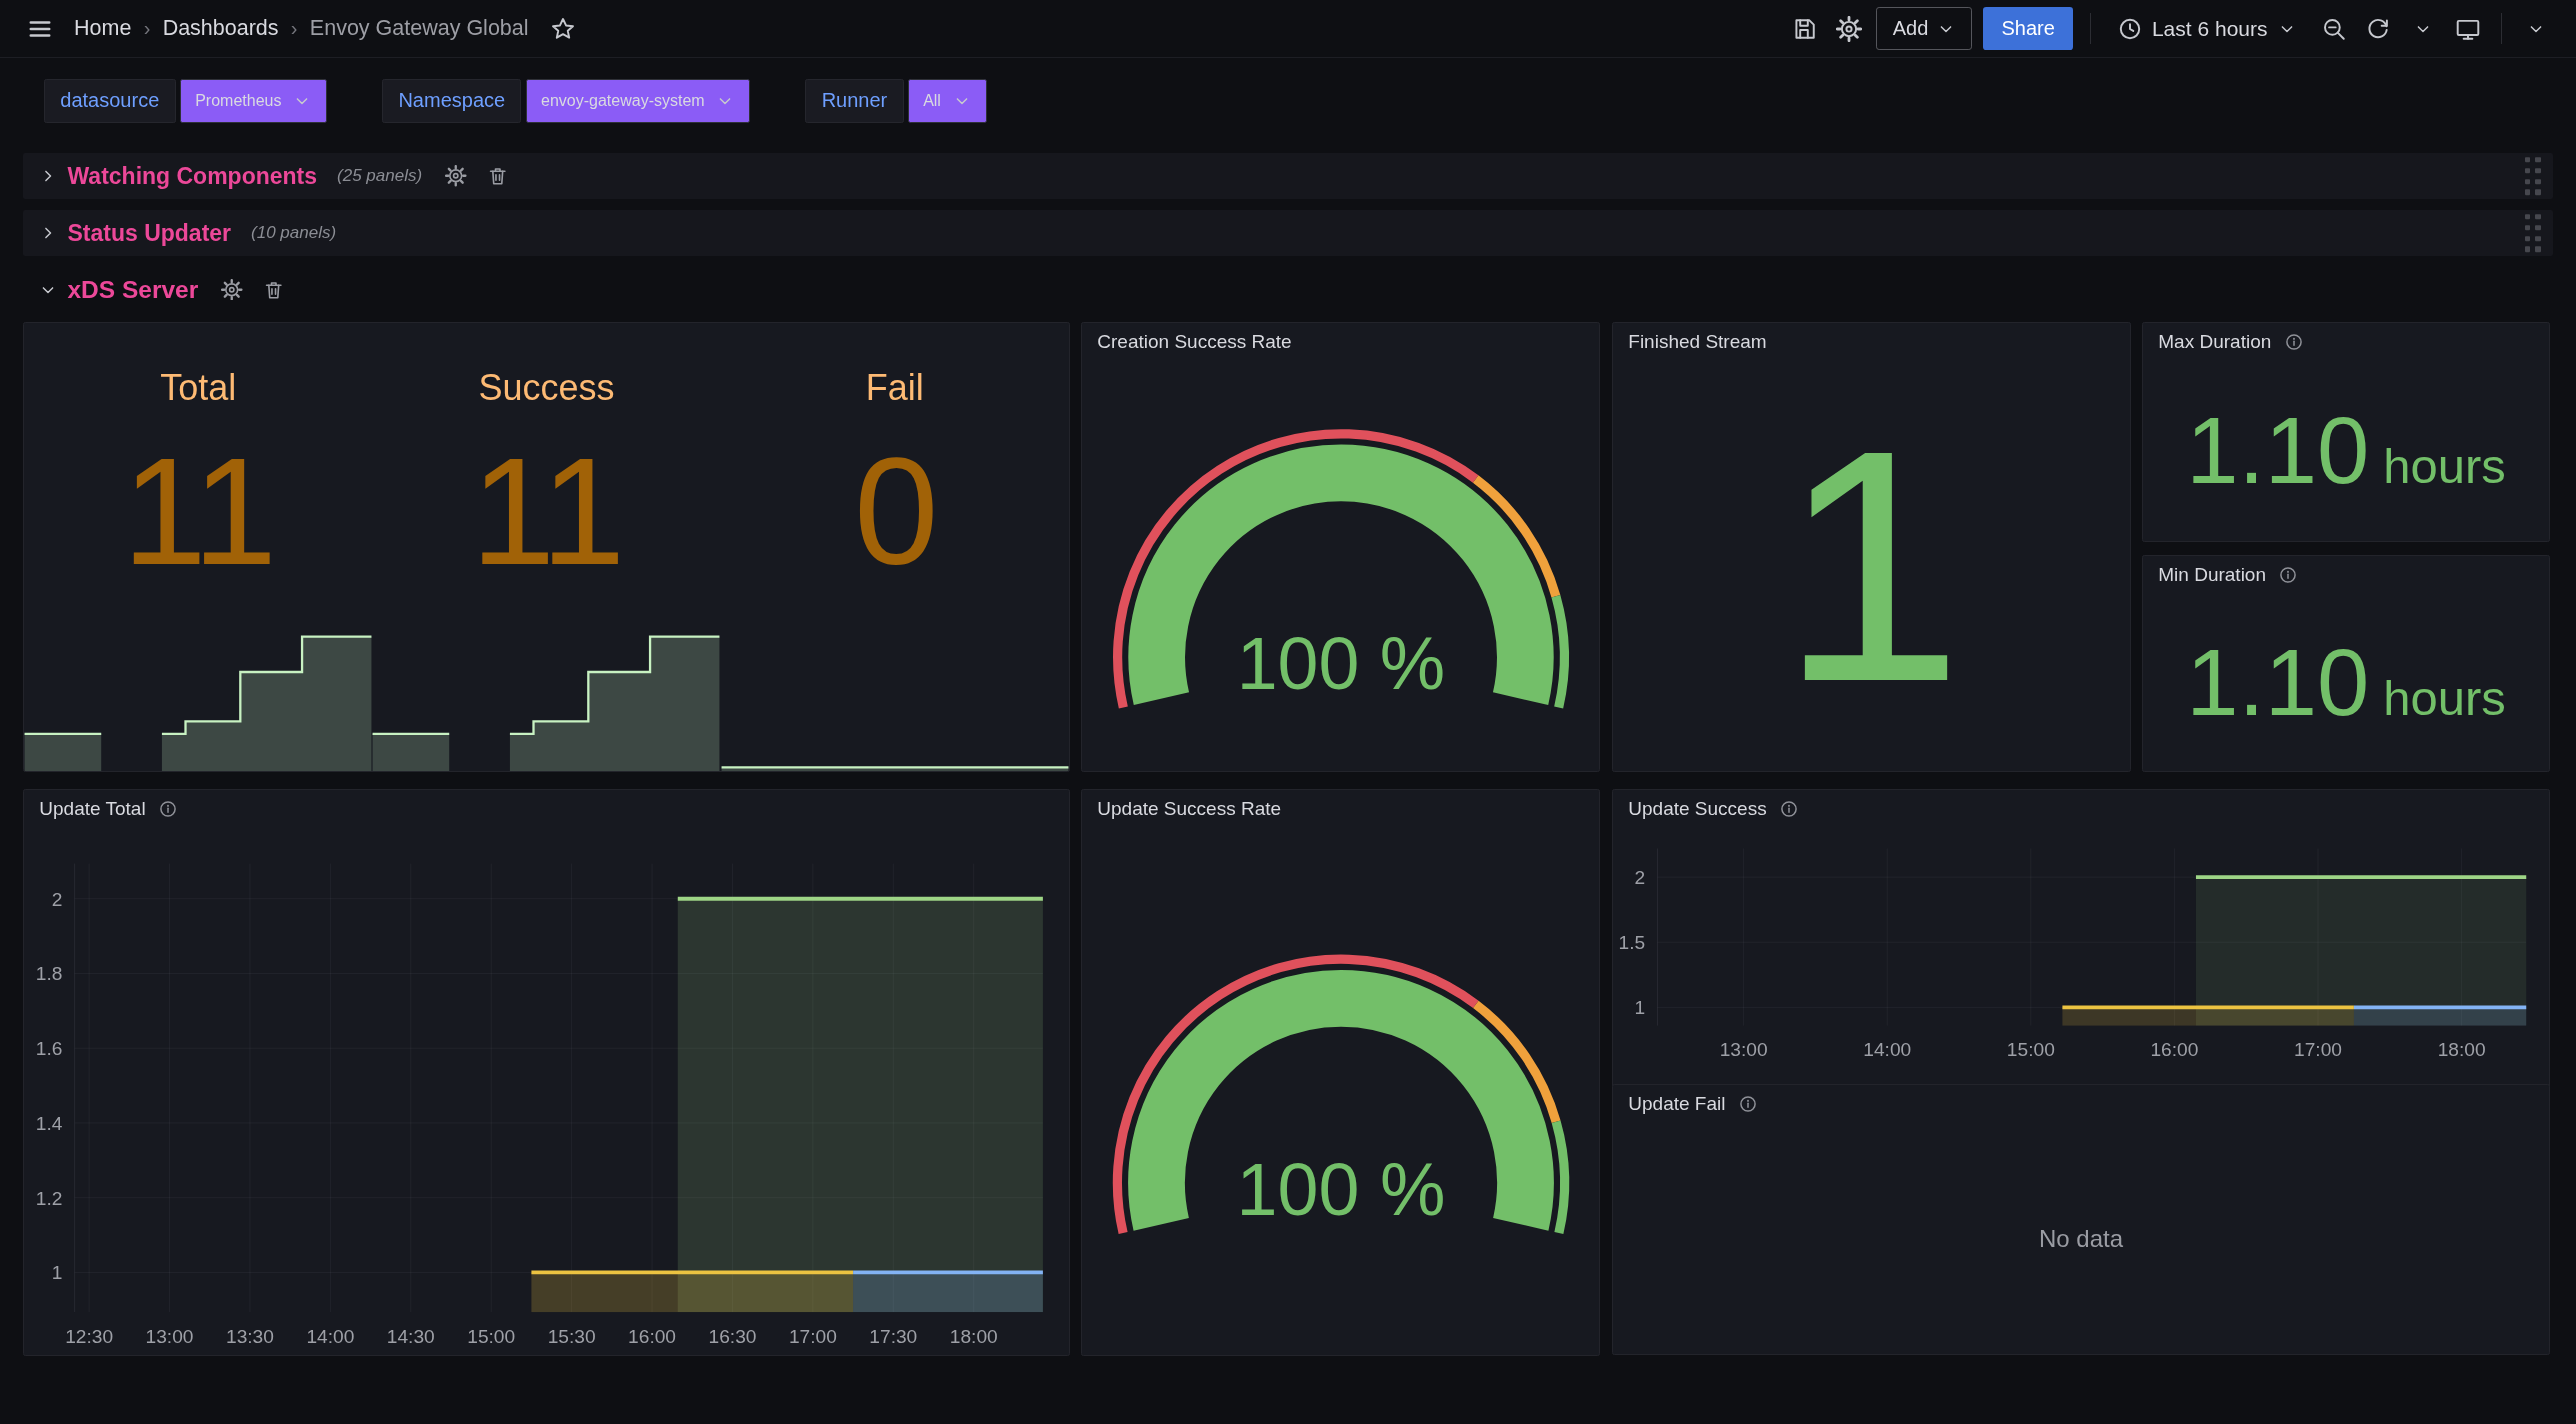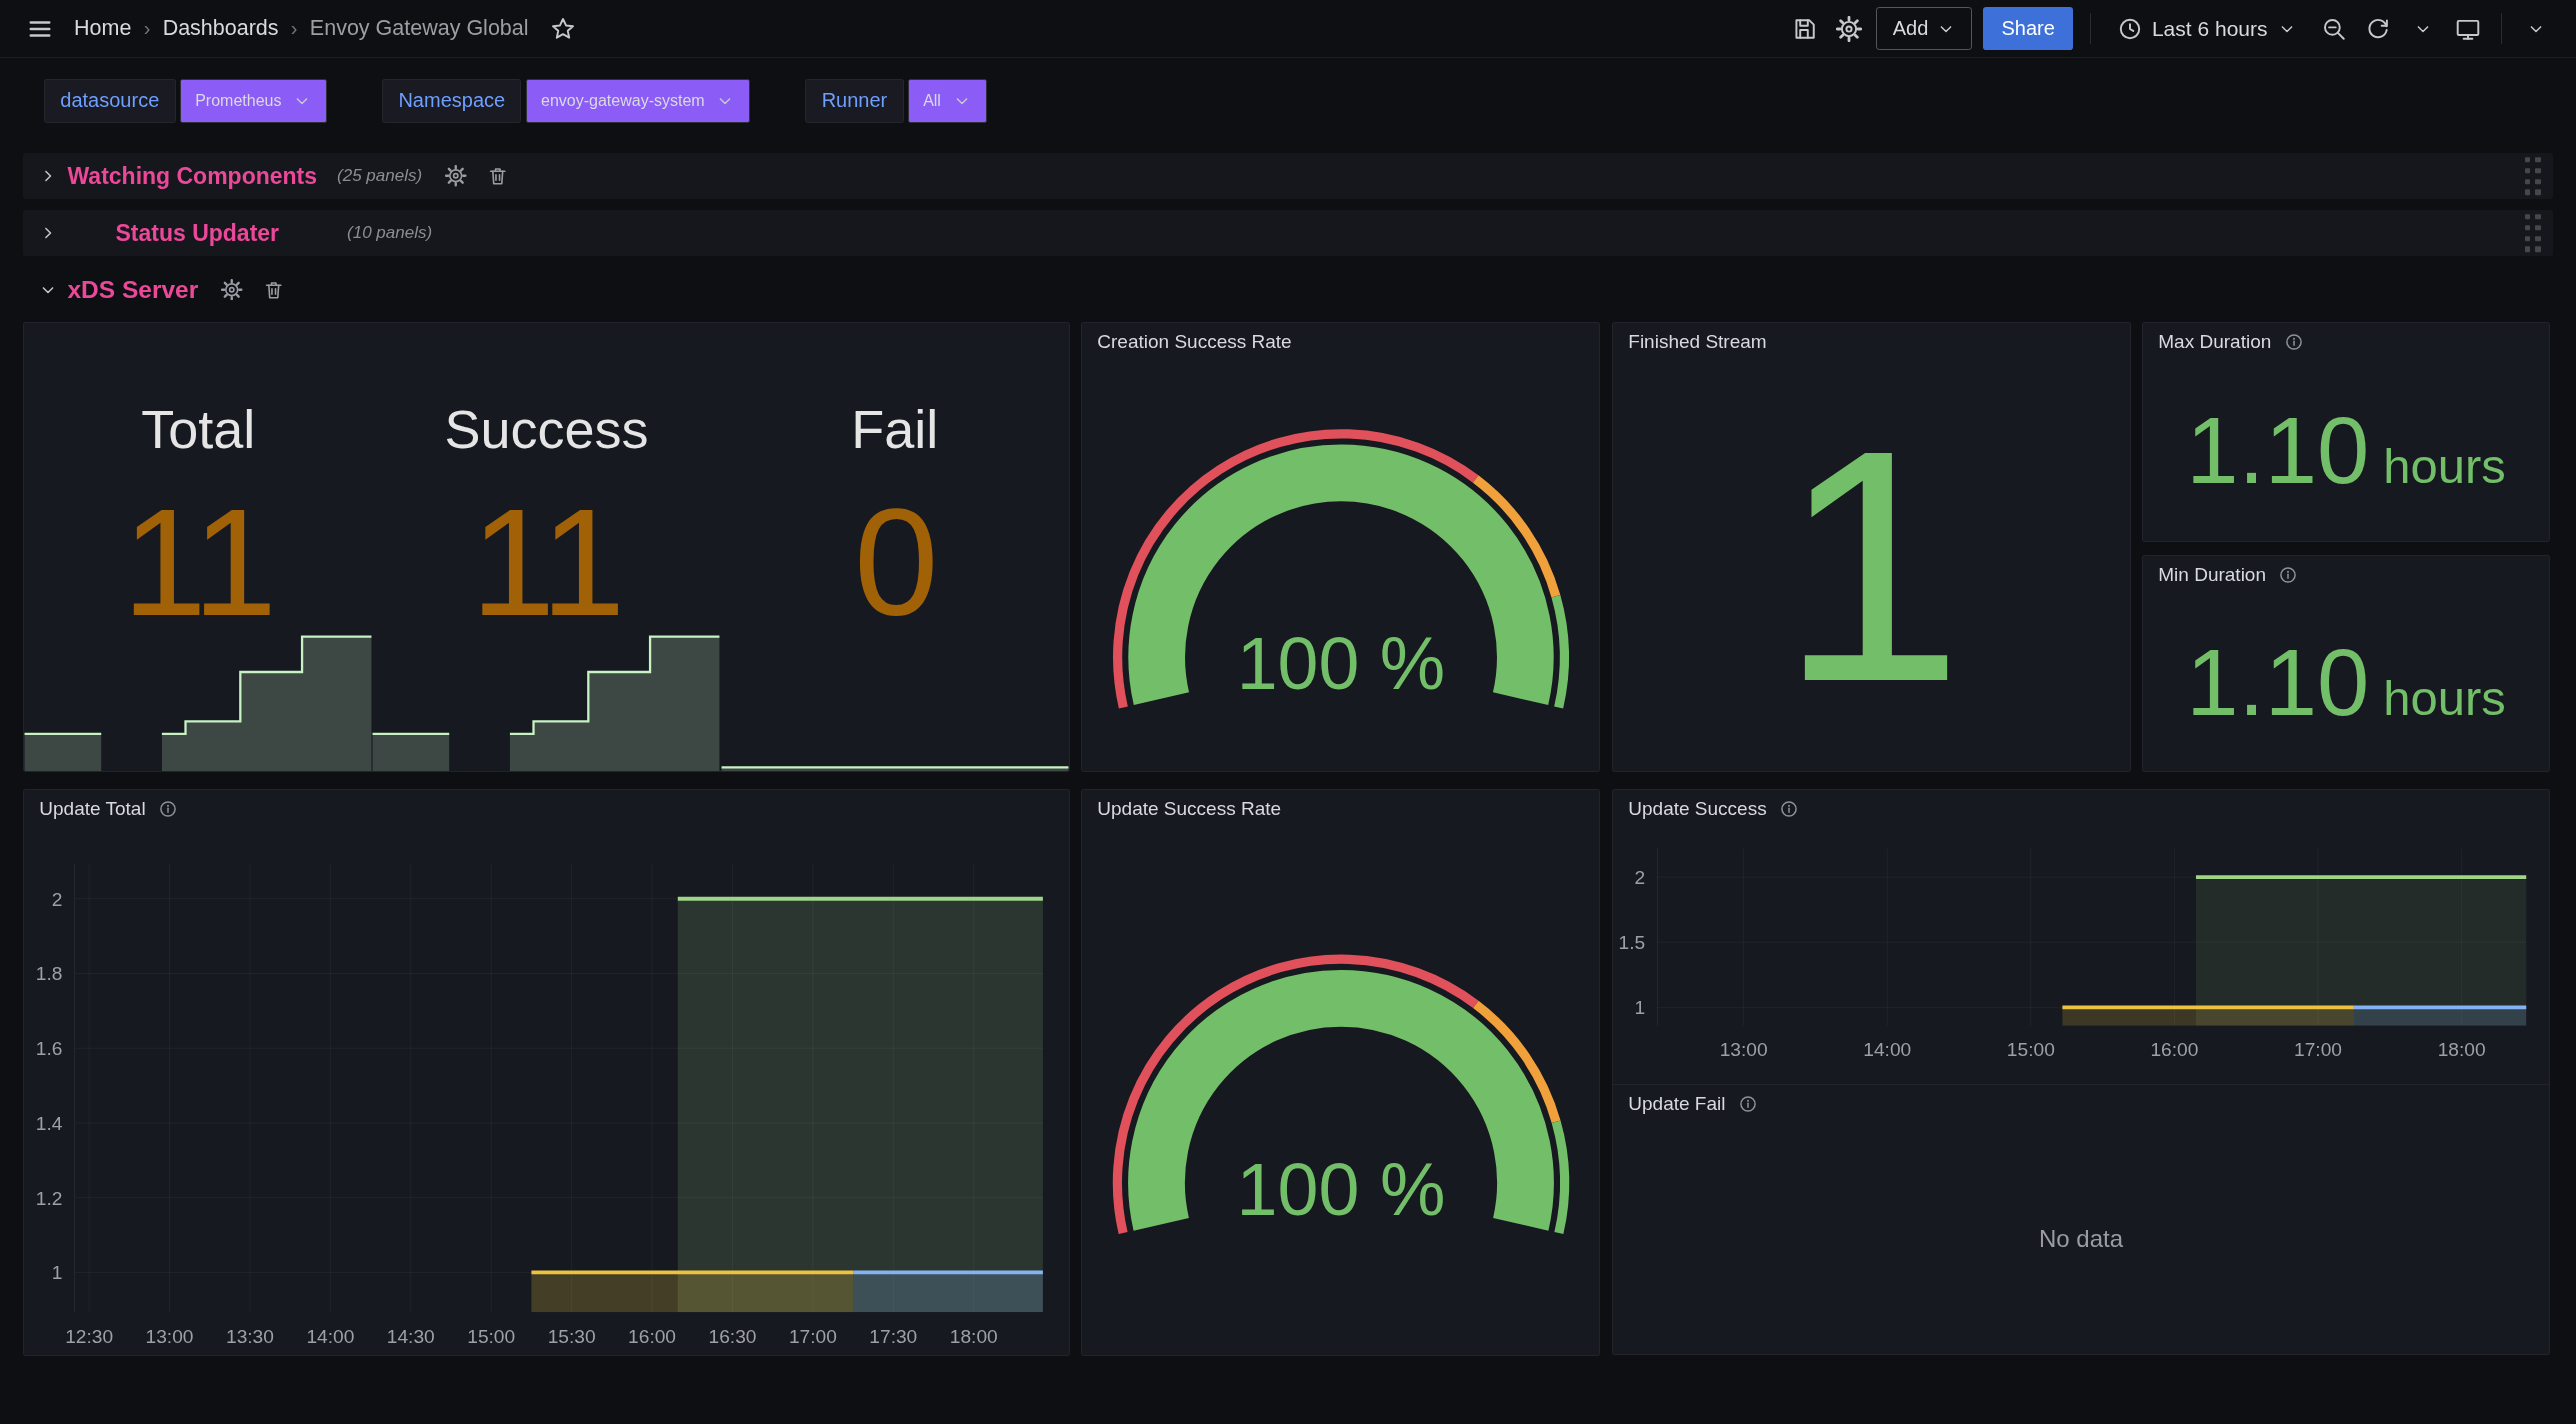--- a/index.html
+++ b/index.html
@@ -58,21 +58,21 @@
   #p-finished-stream{left:1612px;top:322px;width:519px;height:450px;}
   #p-max-duration{left:2142px;top:322px;width:408px;height:220px;}
   #p-min-duration{left:2142px;top:555px;width:408px;height:217px;}
   #p-update-total{left:23px;top:789px;width:1047px;height:567px;}
   #p-update-rate{left:1081px;top:789px;width:519px;height:567px;}
   #p-update-success{left:1612px;top:789px;width:938px;height:345px;}
   #p-update-fail{left:1612px;top:1084px;width:938px;height:271px;}
 
   .stat-row{position:absolute;left:0;right:0;top:0;bottom:0;display:flex;}
   .stat-col{position:relative;flex:1 1 0;display:flex;flex-direction:column;align-items:center;}
-  .stat-label{margin-top:75px;font-size:54px;font-weight:500;color:#e5e5e5;}
+  .stat-label{margin-top:44px;font-size:36px;font-weight:500;color:#fdba74;}
   .stat-value{margin-top:26px;font-size:152px;font-weight:500;line-height:1;color:#a16207;letter-spacing:-3.1px;}
   .sparkline{position:absolute;left:0;right:0;bottom:0;height:136px;}
 
   .gauge-wrap{position:absolute;left:0;right:0;top:38px;bottom:0;cursor:crosshair;}
   .bigstat{position:absolute;left:0;right:0;top:38px;bottom:0;display:flex;align-items:center;justify-content:center;
            color:#73BF69;font-weight:500;}
   .bigstat .huge{font-size:330px;line-height:.85;}
   .dur{display:flex;align-items:baseline;gap:14px;color:#73BF69;}
   .dur .val{font-size:94px;font-weight:500;line-height:1;}
   .dur .unit{font-size:49px;font-weight:500;}
@@ -232,21 +232,21 @@
         <i></i>
         <i></i>
         <i></i>
         <i></i>
         <i></i>
         <i></i>
         <i></i>
       </span>
   </div>
 
-  <div class="row-bar" style="top:210px;gap:48px;">
+  <div class="row-bar" style="top:210px;">
     <svg class="ni small" viewBox="0 0 24 24">
         <path d="M9.5 6.5L15 12l-5.5 5.5"></path>
       </svg>
     <span class="row-title">Status Updater</span>
     <span class="row-count">(10 panels)</span>
     <span class="drag-dots">
         <i></i>
         <i></i>
         <i></i>
         <i></i>

